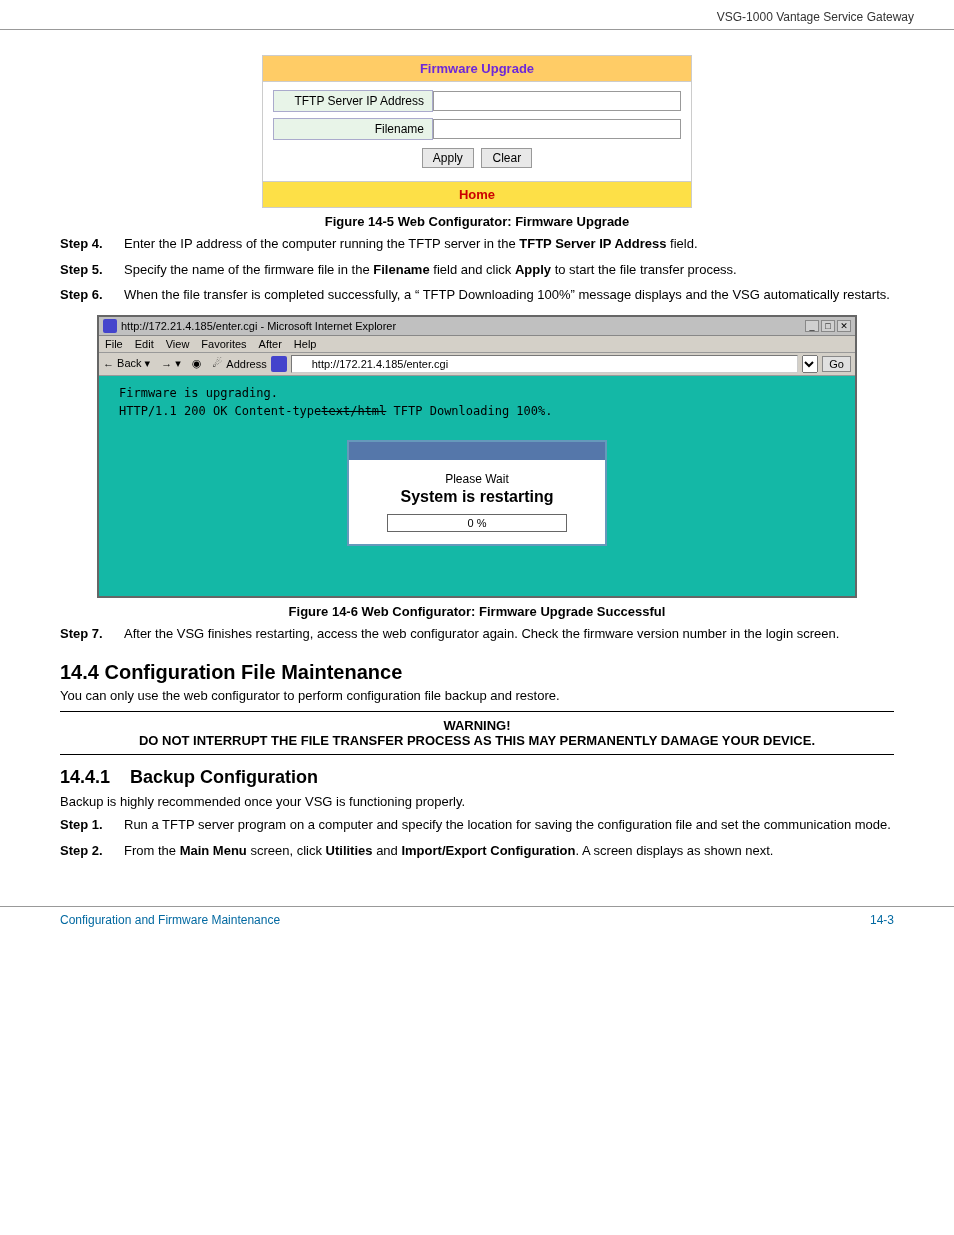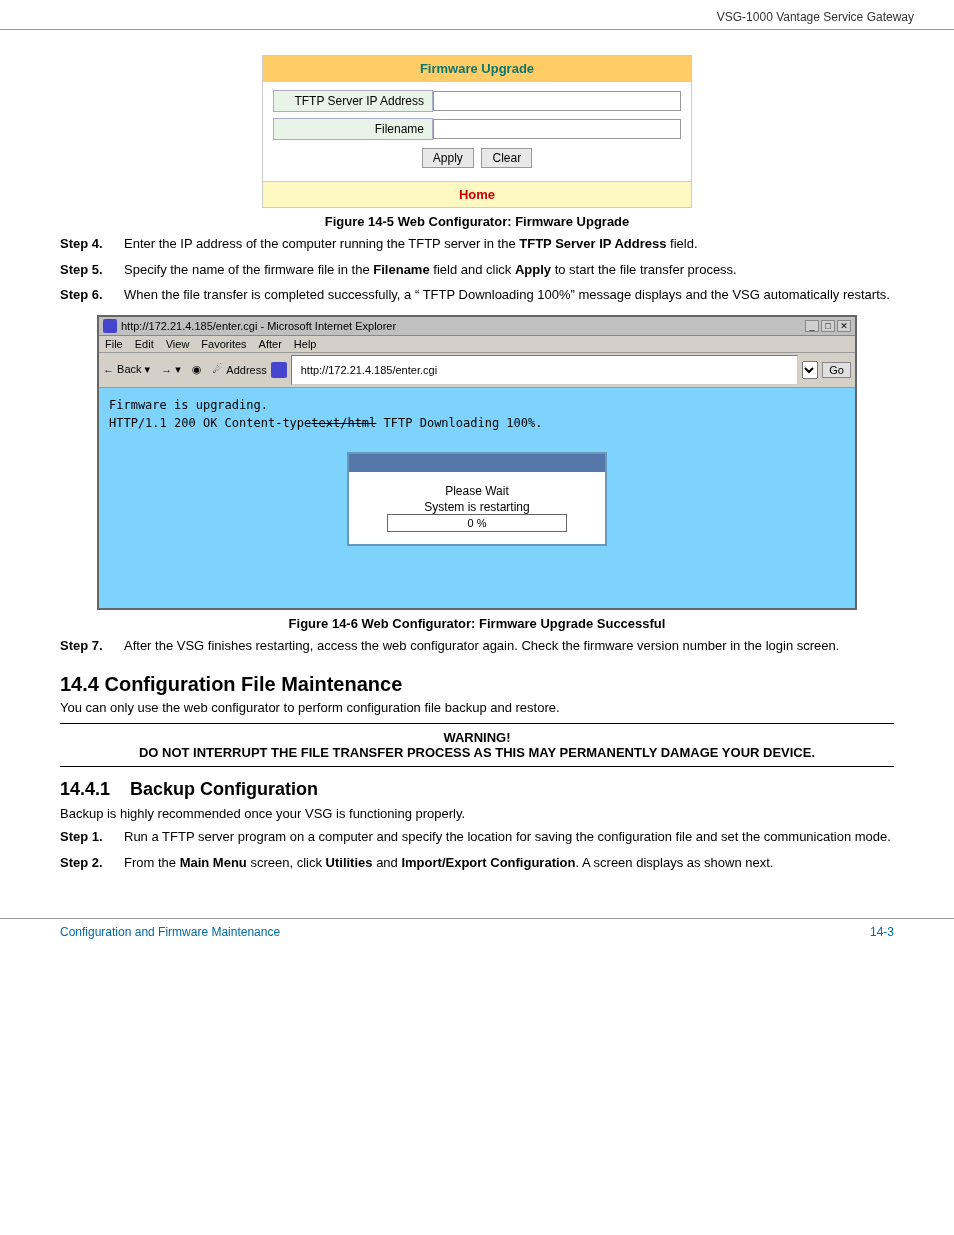--- a/index.html
+++ b/index.html
@@ -40,21 +40,21 @@
       width: 430px;
       background: #fff;
     }
 
     .firmware-title-row {
       background: #ffcc66;
       text-align: center;
       font-weight: bold;
       font-size: 13px;
       padding: 5px;
-      color: #0f766e;
+      color: #6d28d9;
       border-bottom: 1px solid #ccc;
     }
 
     .firmware-form {
       padding: 8px 10px;
     }
 
     .firmware-row {
       display: flex;
       align-items: center;
@@ -89,21 +89,21 @@
       background: #e8e8e8;
       padding: 2px 10px;
       font-size: 12px;
       cursor: pointer;
       margin: 0 2px;
     }
 
     .firmware-nav {
       display: flex;
       border-top: 1px solid #ccc;
-      background: #fef9c3;
+      background: #fde047;
     }
 
     .firmware-nav-btn {
       flex: 1;
       text-align: center;
       padding: 5px;
       font-size: 13px;
       font-weight: bold;
       color: #cc0000;
       cursor: pointer;
@@ -239,37 +239,37 @@
     .address-icon {
       width: 16px;
       height: 16px;
       background: #4444cc;
       border-radius: 2px;
     }
 
     .address-input {
       flex: 1;
       border: 1px inset #ccc;
-      padding: 1px 9px;
-      font-size: 11px;
-      height: 30px;
+      padding: 1px 20px;
+      font-size: 11px;
+      height: 18px;
     }
 
     .go-btn {
       padding: 1px 6px;
       font-size: 11px;
       cursor: pointer;
       background: #e0e0e0;
       border: 1px solid #888;
     }
 
     .browser-content {
-      padding: 8px 10px;
+      padding: 8px 20px;
       min-height: 220px;
-      background: #7dd3fc;
+      background: #14b8a6;
       position: relative;
     }
 
     .browser-text {
       font-size: 12px;
       font-family: monospace;
       line-height: 1.5;
     }
 
     
@@ -300,21 +300,23 @@
       padding: 12px;
       text-align: center;
     }
 
     .pw-msg1 {
       font-size: 12px;
       margin-bottom: 2px;
     }
 
     .pw-msg2 {
-      font-size: 12px;
+      font-size: 16px;
+      margin-bottom: 8px;
+      font-weight: bold;
     }
 
     .pw-progress-bar-outer {
       border: 1px solid #666;
       background: #fff;
       height: 18px;
       width: 180px;
       margin: 0 auto;
       display: flex;
       align-items: center;

